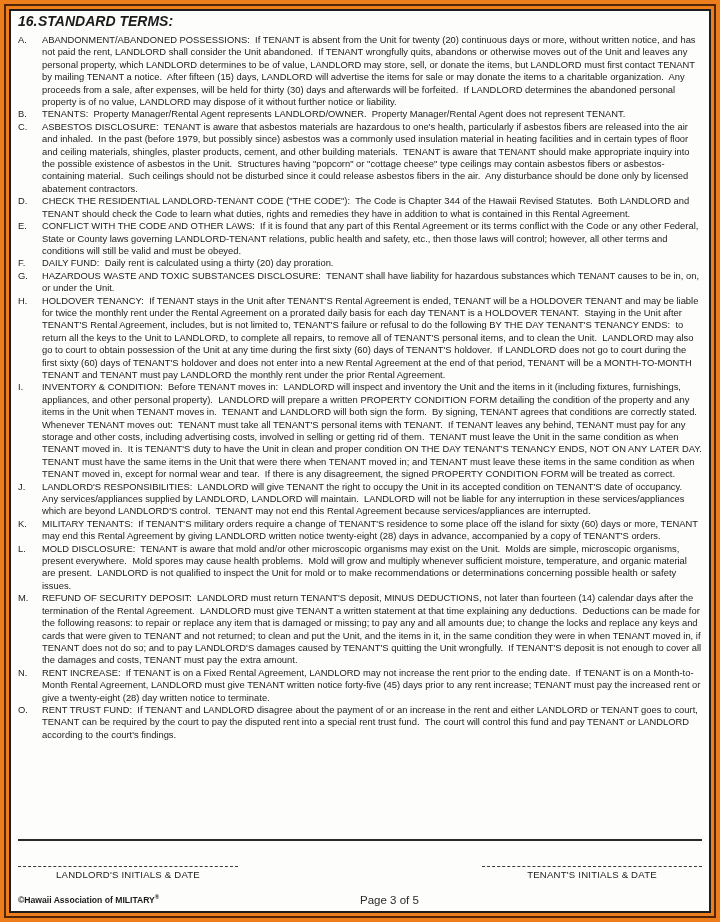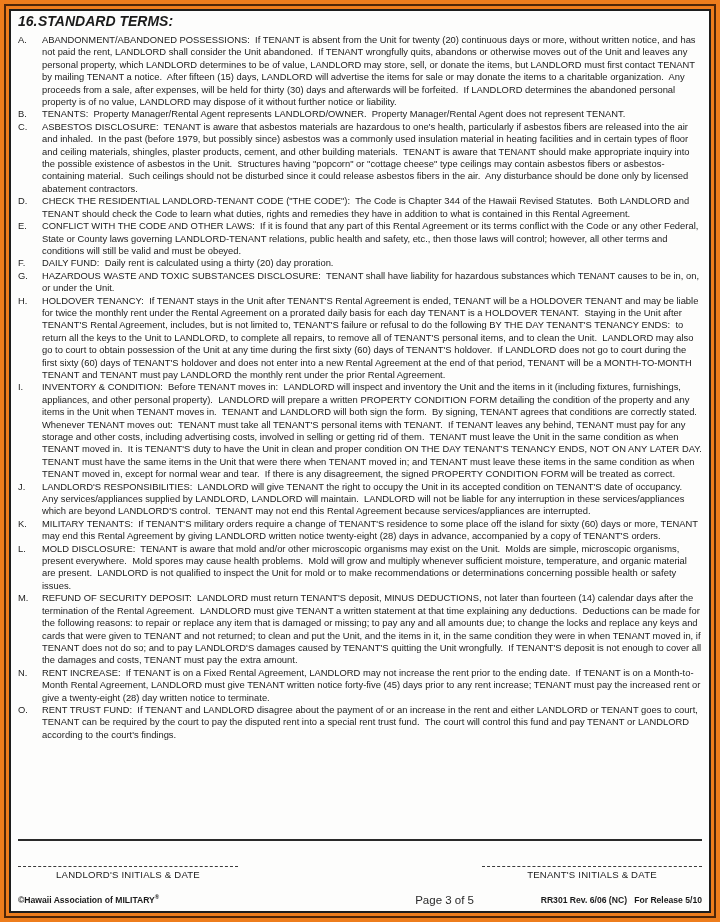--- a/index.html
+++ b/index.html
@@ -85,21 +85,21 @@
   .copyright {
     font-size: 8.6px;
     font-weight: 600;
     flex: 1;
     text-align: left;
   }
   .copyright sup { font-size: 6px; }
   .page-num {
     font-size: 11.5px;
     flex: 1;
-    text-align: right;
+    text-align: left;
     color: #2b2b2b;
   }
   .revision {
     font-size: 8.6px;
     font-weight: 600;
     flex: 1;
     text-align: right;
     white-space: pre;
   }
 </style>
@@ -140,19 +140,18 @@
             <div class="sig-label">LANDLORD'S INITIALS &amp; DATE</div>
           </div>
           <div class="sig-block">
             <div class="sig-line"></div>
             <div class="sig-label">TENANT'S INITIALS &amp; DATE</div>
           </div>
         </div>
         <div class="bottom-row">
           <span class="copyright"><span>©Hawaii Association of MILITARY</span><sup>®</sup></span>
           <span class="page-num">Page 3 of 5</span>
-          <span class="revision">RR301 Rev. 6/06 (NC)   For Release 5/10</span>
         </div>
       </div>
 
     </div>
   </div>
 </div>
 
 </body></html>

